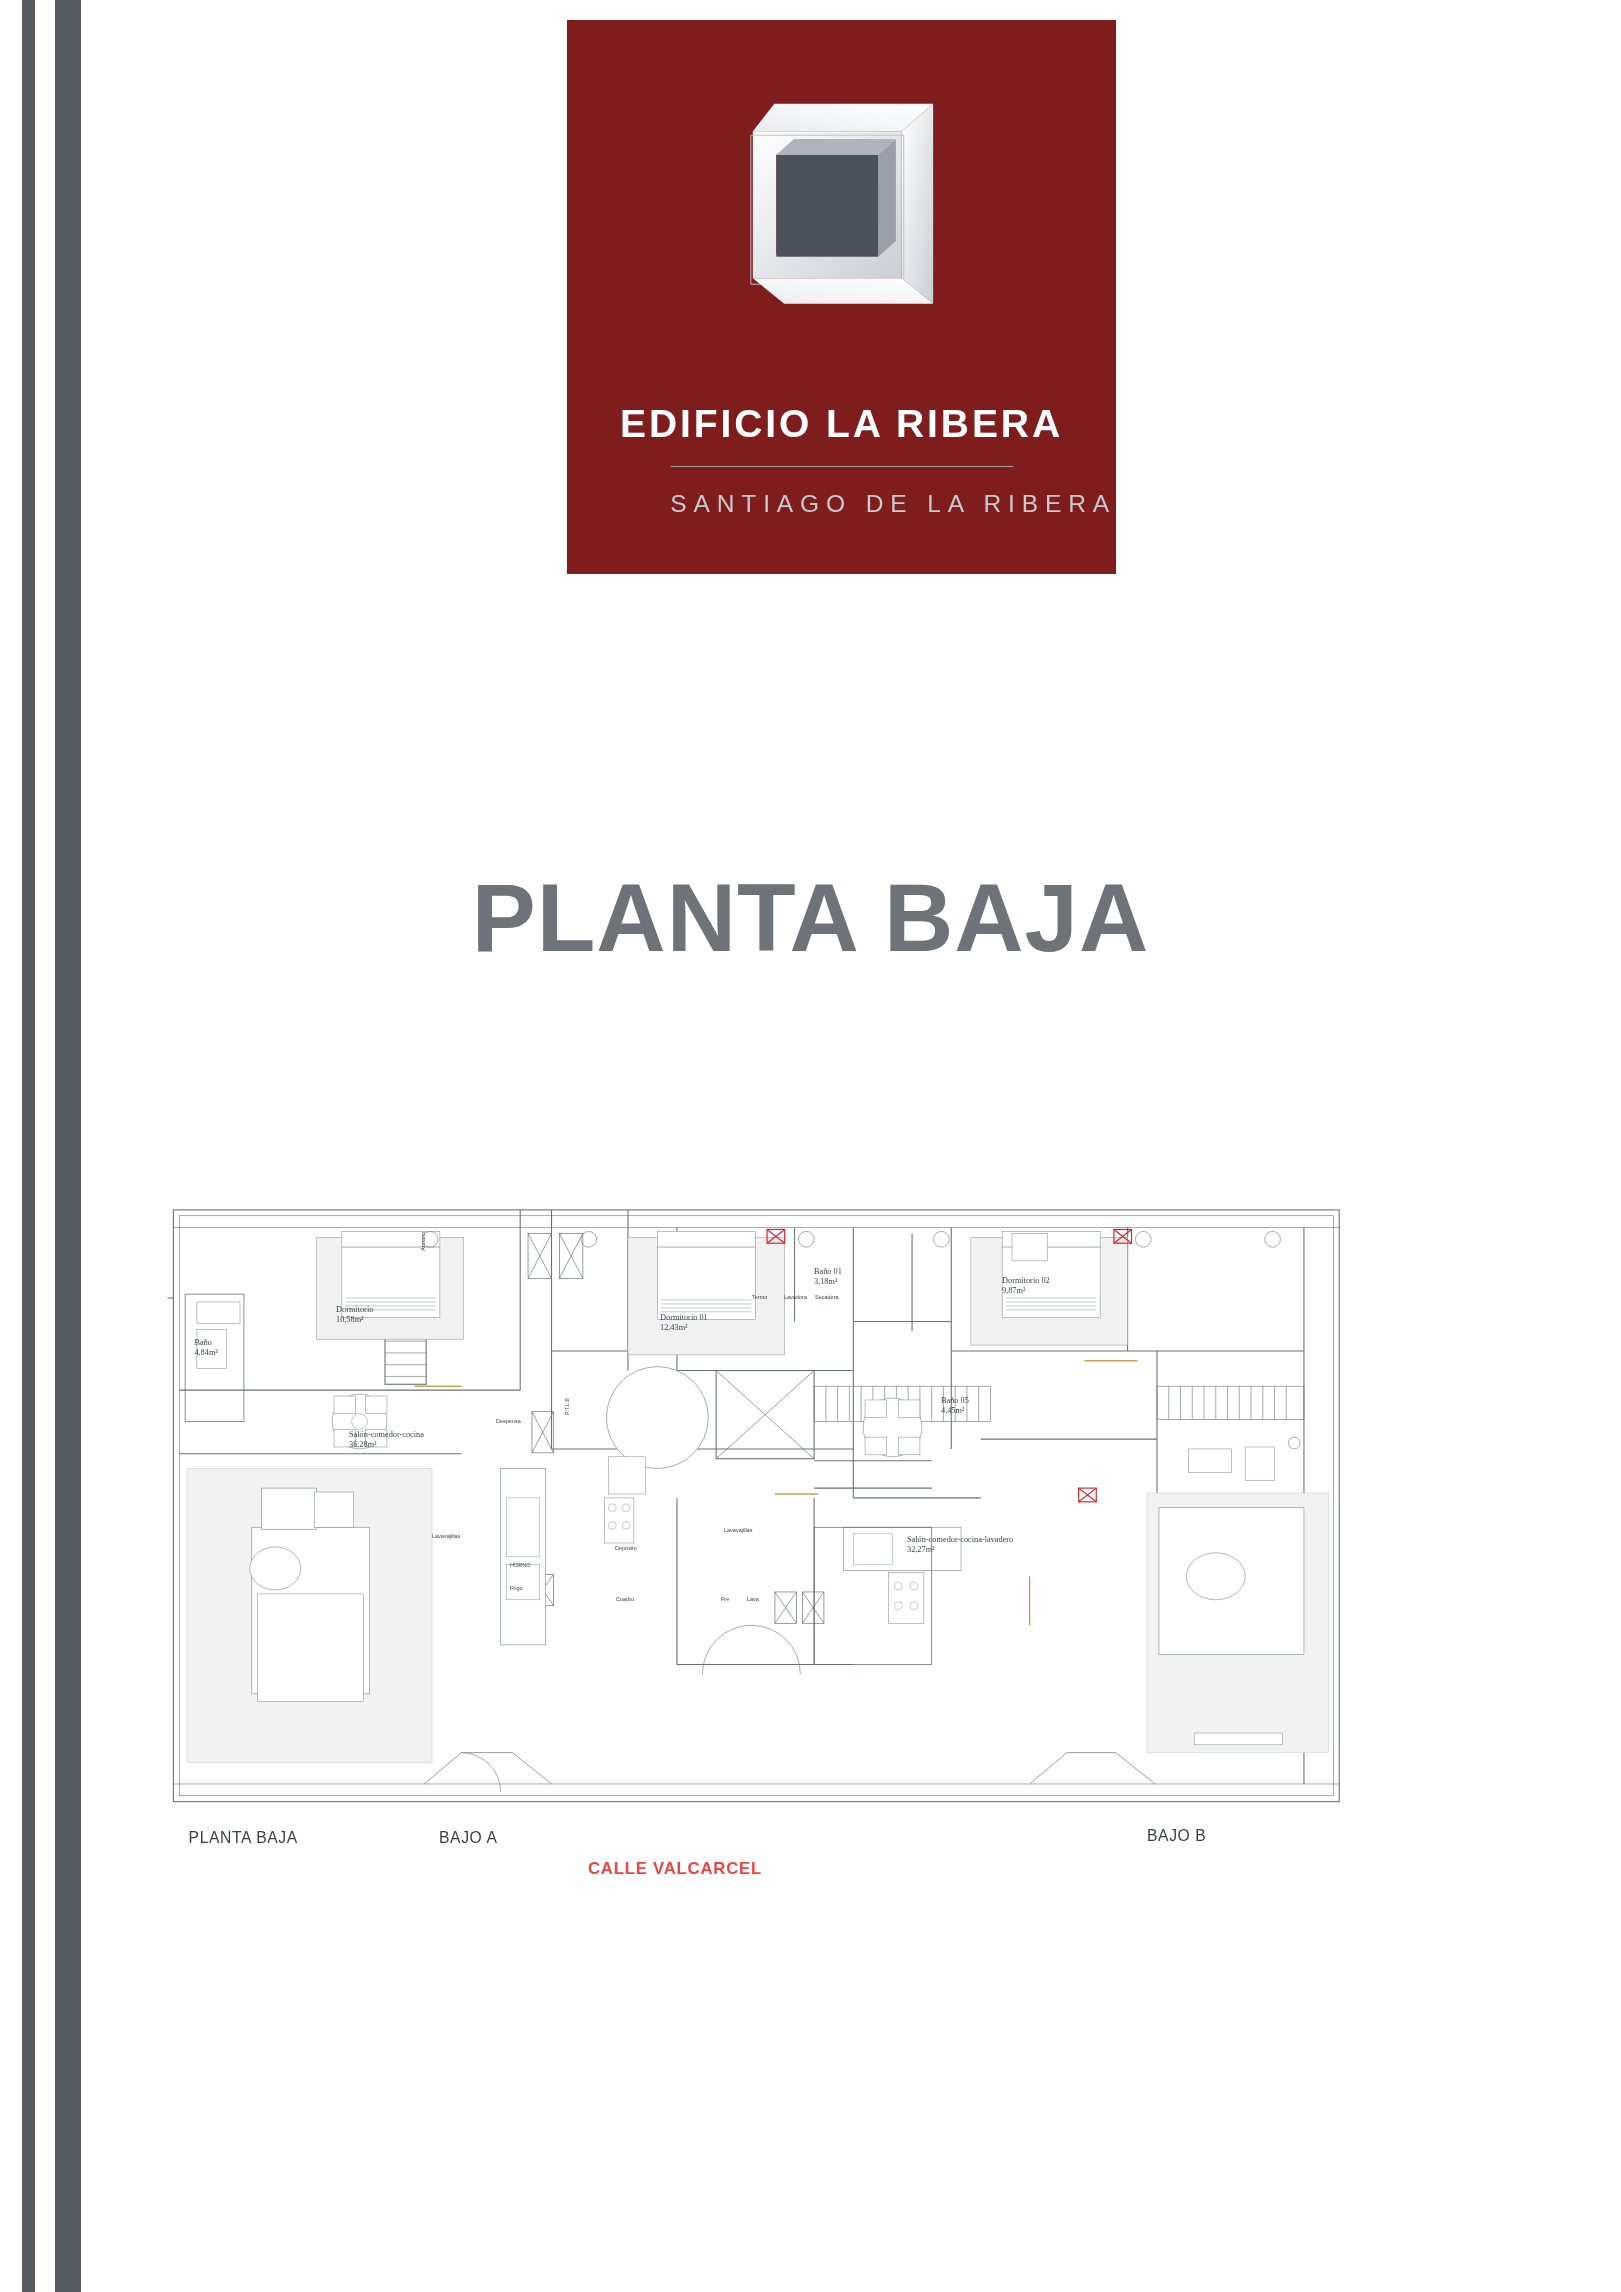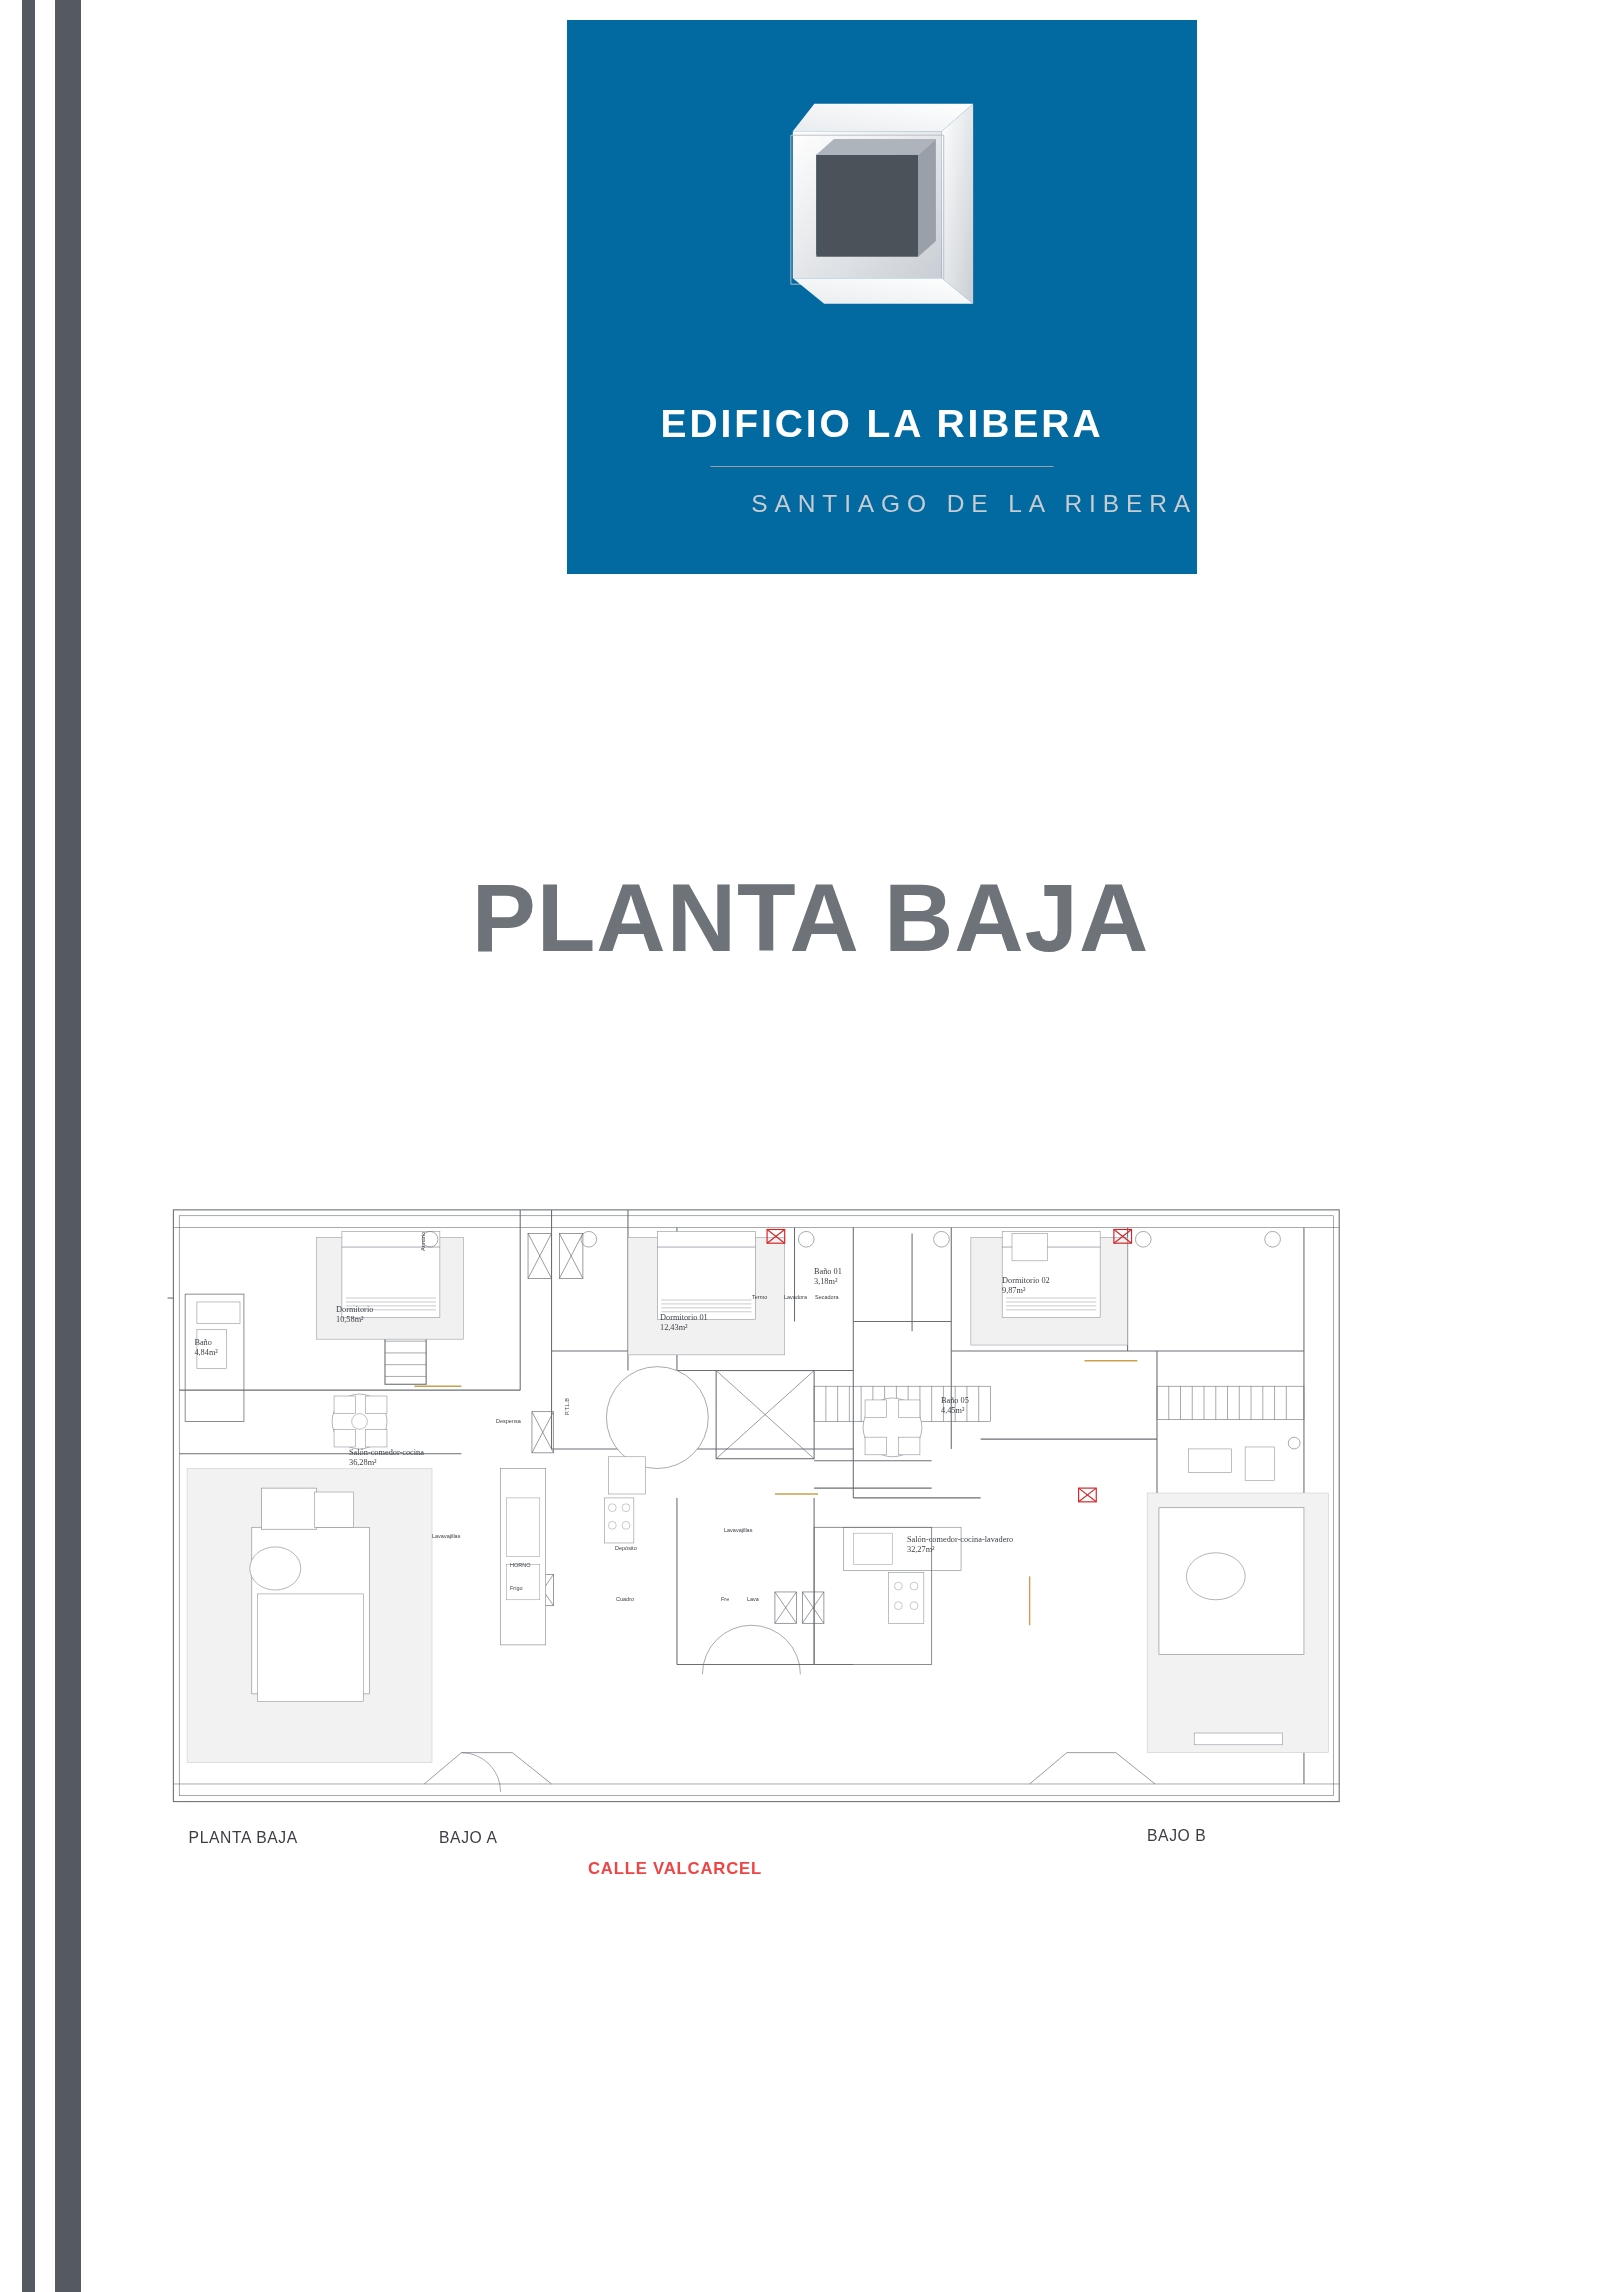--- a/index.html
+++ b/index.html
@@ -2,21 +2,21 @@
 <html><head>
 <meta charset="utf-8">
 <style>
   html,body{margin:0;padding:0;background:#ffffff;}
   body{width:1621px;height:2293px;position:relative;font-family:"Liberation Sans",sans-serif;overflow:hidden;}
 
   .stripe{position:absolute;top:0;bottom:0;background:#545a60;}
   .stripe-1{left:21.6px;width:13.7px;}
   .stripe-2{left:55px;width:25.5px;}
 
-  .logo-box{position:absolute;left:567px;top:19.6px;width:630px;height:554px;background:#0369a1;}
+  .logo-box{position:absolute;left:567px;top:19.6px;width:549px;height:554px;background:#7f1d1d;}
   .logo-mark{position:absolute;left:50%;top:76px;transform:translateX(-50%);width:253px;height:245px;}
   .logo-title{position:absolute;left:0;right:0;top:382px;text-align:center;color:#ffffff;font-size:39px;font-weight:bold;letter-spacing:2.9px;}
   .logo-rule{position:absolute;left:50%;transform:translateX(-50%);top:446px;width:343px;height:1px;background:#9aa0a6;}
   .logo-sub{position:absolute;left:0;right:0;top:470px;text-align:right;color:#c7ccd1;font-size:24.5px;letter-spacing:6.9px;}
 
   .page-title{position:absolute;left:0;right:0;top:863px;text-align:center;color:#6d7378;font-size:96px;font-weight:bold;letter-spacing:1px;}
 
   
   .plan-wrap{position:absolute;left:167px;top:1204px;width:1304px;height:686px;}
   .plan-svg{position:absolute;left:0;top:0;}
@@ -317,21 +317,21 @@
   </svg>
 
   <div class="room-label" style="left:27.4px;top:134px;">
     <span>Baño</span><br>
     <span>4,84m²</span>
   </div>
   <div class="room-label" style="left:169px;top:101px;">
     <span>Dormitorio</span><br>
     <span>10,58m²</span>
   </div>
-  <div class="room-label" style="left:182px;top:244px;">
+  <div class="room-label" style="left:182px;top:226px;">
     <span>Salón-comedor-cocina</span><br>
     <span>36,28m²</span>
   </div>
   <div class="room-label" style="left:493px;top:109px;">
     <span>Dormitorio 01</span><br>
     <span>12,43m²</span>
   </div>
   <div class="room-label" style="left:647px;top:63px;">
     <span>Baño 01</span><br>
     <span>3,18m²</span>

